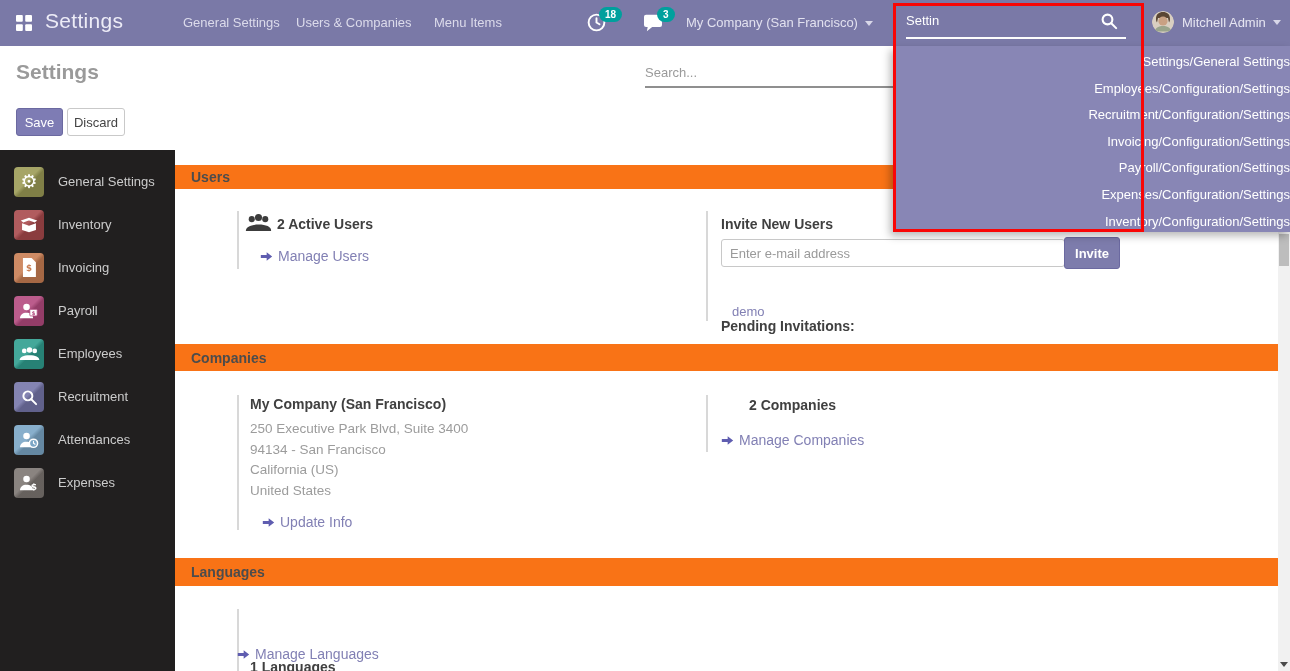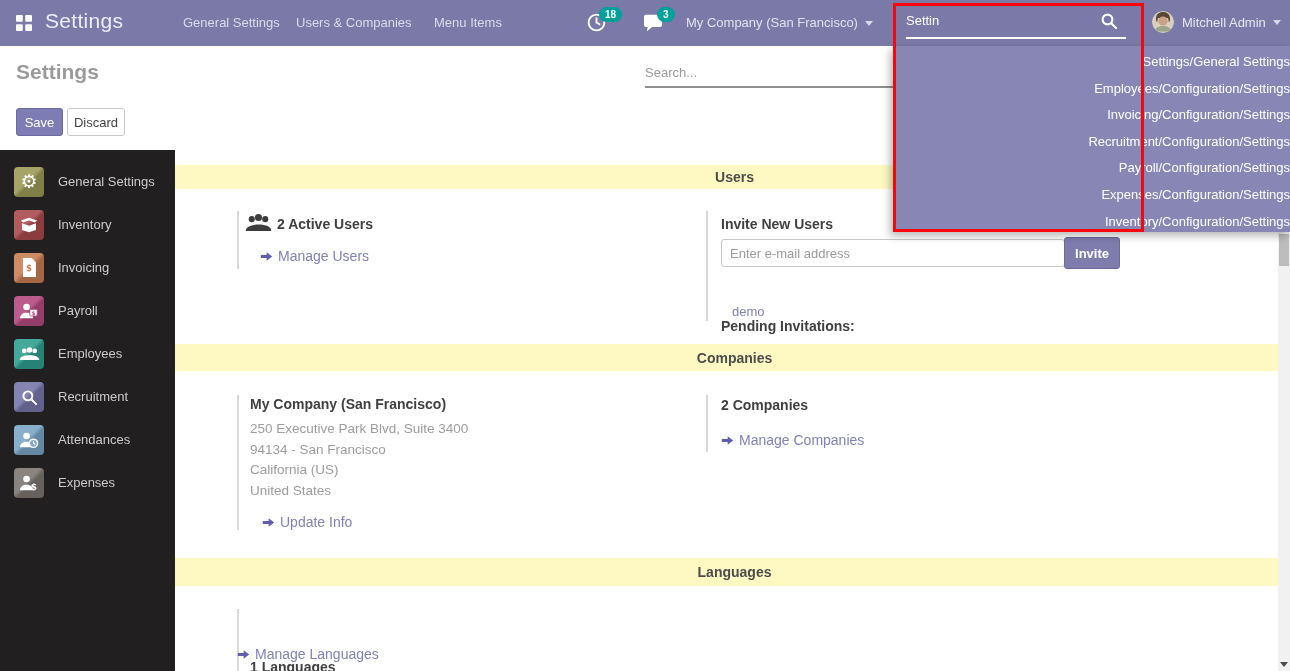--- a/index.html
+++ b/index.html
@@ -60,22 +60,22 @@
   .app-icon svg { display:block; }
   .side-label { font-size:13px; color:#cbcbcb; }
   .c-settings{background-color:#9C9B56;} .c-inventory{background-color:#A8494C;}
   .c-invoicing{background-color:#C97E53;} .c-payroll{background-color:#B44A7F;}
   .c-employees{background-color:#2F9E8F;} .c-recruitment{background-color:#7676A9;}
   .c-attendances{background-color:#7BA6C6;} .c-expenses{background-color:#7D7672;}
   .gear-glyph { font-family:"DejaVu Sans",sans-serif; color:#fff; font-size:19px; line-height:19px; }
 
   
   .content { position:absolute; left:175px; top:150px; width:1115px; height:521px; background:#fff; overflow:hidden; }
-  .sec-header { position:absolute; left:0; right:12px; background:#fef9c3; font-size:14px; font-weight:bold;
-                color:#4c4c4c; padding-left:16px; display:flex; align-items:center;justify-content:center; }
+  .sec-header { position:absolute; left:0; right:12px; background:#f97316; font-size:14px; font-weight:bold;
+                color:#4c4c4c; padding-left:16px; display:flex; align-items:center; }
   .hd-users { top:15px; height:24px; } .hd-companies { top:194px; height:27px; } .hd-languages { top:408px; height:28px; }
   .vdiv { position:absolute; width:2px; background:#d8d8d8; }
   .bold-label { position:absolute; font-size:14px; font-weight:bold; color:#404040; white-space:nowrap; }
   .olink { position:absolute; display:flex; align-items:center; font-size:14px; color:#8280B4;
            cursor:pointer; text-decoration:none; white-space:nowrap; }
   .olink svg { margin-right:5px; }
   .addr { position:absolute; left:75px; top:269px; font-size:13.5px; line-height:20.6px; color:#9c9c9c; }
   .email-input { position:absolute; left:546px; top:89px; width:344px; height:28px; border:1px solid #c8c8c8;
                  border-radius:3px; padding-left:8px; font-size:13px; color:#555; outline:none; font-family:inherit; }
   .email-input::placeholder { color:#9a9a9a; }
@@ -153,22 +153,22 @@
       </span>
       <span class="user-name">Mitchell Admin</span>
       <span class="caret"></span>
     </div>
   </header>
 
   <div class="dropdown-panel">
     <div class="dd-list">
       <div class="dd-item">Settings/General Settings</div>
       <div class="dd-item">Employees/Configuration/Settings</div>
+      <div class="dd-item">Recruitment/Configuration/Settings</div>
       <div class="dd-item">Invoicing/Configuration/Settings</div>
-      <div class="dd-item">Recruitment/Configuration/Settings</div>
       <div class="dd-item">Payroll/Configuration/Settings</div>
       <div class="dd-item">Expenses/Configuration/Settings</div>
       <div class="dd-item">Inventory/Configuration/Settings</div>
     </div>
   </div>
   <div class="highlight-box"></div>
 
   <section class="control-panel">
     <div class="page-title">Settings</div>
     <button class="btn btn-save">Save</button>
@@ -297,21 +297,21 @@
       <div>California (US)</div>
       <div>United States</div>
     </div>
     <a class="olink" style="left:87px; top:364px;">
       <svg width="13" height="13" viewBox="0 0 16 16">
           <path d="M1 6.2h7.2V2.8L15 8l-6.8 5.2V9.8H1z" fill="#5F5DB0"></path>
         </svg>
       <span>Update Info</span>
     </a>
     <span class="vdiv" style="left:531px; top:245px; height:57px;"></span>
-    <span class="bold-label" style="left:546px; top:247px;">2 Companies</span>
+    <span class="bold-label" style="left:574px; top:247px;">2 Companies</span>
     <a class="olink" style="left:546px; top:282px;">
       <svg width="13" height="13" viewBox="0 0 16 16">
           <path d="M1 6.2h7.2V2.8L15 8l-6.8 5.2V9.8H1z" fill="#5F5DB0"></path>
         </svg>
       <span>Manage Companies</span>
     </a>
 
     <div class="sec-header hd-languages">
         <span>Languages</span>
       </div>

